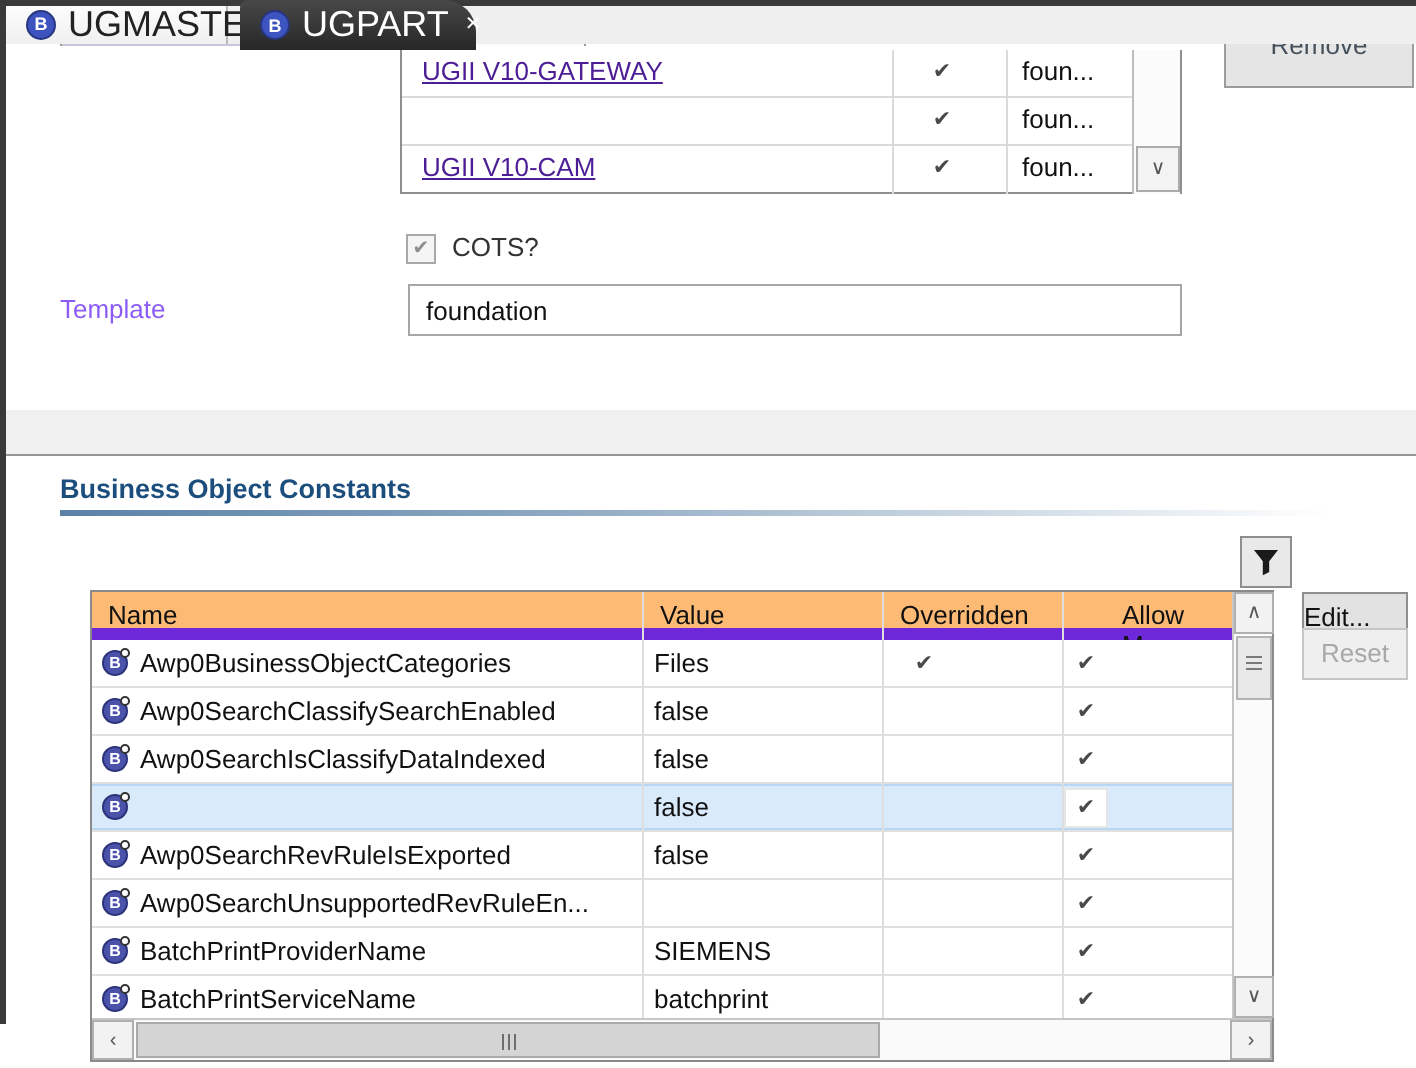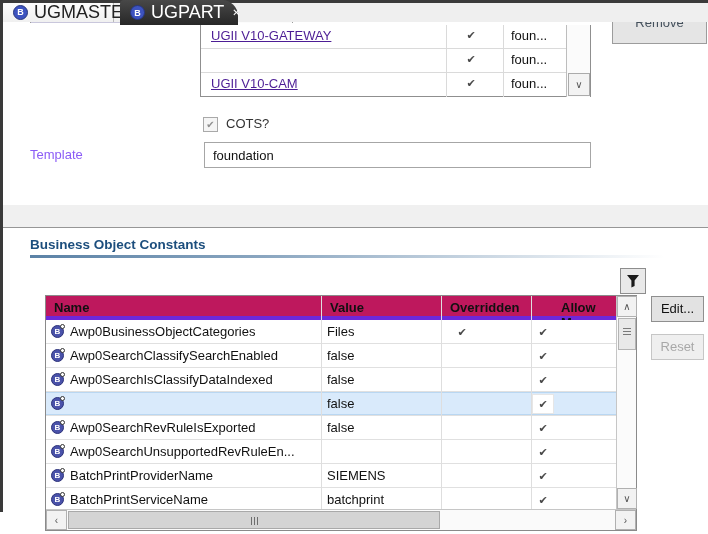--- a/index.html
+++ b/index.html
@@ -64,21 +64,21 @@
   .sec-title { left:30px; top:237px; font-weight:bold; font-size:13.5px; color:#1c4e7d; }
   .sec-underline { left:30px; top:255px; width:668px; height:3px;
                    background:linear-gradient(to right,#5b82a6 0%,#8aa6c0 35%,rgba(255,255,255,0) 95%); }
 
   
   .filter-btn { left:620px; top:268px; width:26px; height:26px; background:#e9e9e9; border:1px solid #8d8d8d;
                 display:flex; align-items:center; justify-content:center; }
 
   
   .main-table { left:45px; top:295px; width:592px; height:236px; border:1px solid #8a8a8a; background:#fff; z-index:2; }
-  .mt-head { position:absolute; left:0; top:0; width:570px; height:24px; border-bottom:4px solid #6d28d9; background:#be185d;font-weight:bold; }
+  .mt-head { position:absolute; left:0; top:0; width:570px; height:24px; border-bottom:6px solid #6d28d9; background:#fdba74; }
   .mt-head span { position:absolute; top:4px; color:#111; }
   .mh-name { left:8px; } .mh-value { left:284px; } .mh-ovr { left:404px; } .mh-allow { left:494px;margin-left:21px; }
   .mt-colsep { position:absolute; top:0; width:1px; background:#dedede; }
   .cs1 { left:275px; } .cs2 { left:395px; } .cs3 { left:485px; }
   .mt-rows { position:absolute; left:0; top:24px; width:570px; height:189px; overflow:hidden; }
   .crow { position:relative; width:100%; height:24px; border-bottom:1px solid #e0e0e0; background:#fff; }
   .crow.selected { background:#d9eafb; box-shadow:inset 0 1px 0 #b9d7f2, inset 0 -1px 0 #b9d7f2; }
   .cicon { position:absolute; left:5px; top:5px; width:13px; height:13px; border-radius:50%;
            background:#4a52aa; border:1px solid #2c327a; color:#fff; font-size:8px; font-weight:bold;
            display:flex; align-items:center; justify-content:center; }
@@ -102,22 +102,22 @@
             box-shadow:0 -3px 0 #7a7a7a, 0 3px 0 #7a7a7a; }
   .mt-hsb { position:absolute; left:0; top:213px; width:590px; height:21px; background:#fafafa; border-top:1px solid #c6c6c6; }
   .hsb-left  { left:0; top:0; width:21px; height:20px; }
   .hsb-right { left:569px; top:0; width:21px; height:20px; }
   .hsb-thumb { position:absolute; left:22px; top:1px; width:372px; height:18px; background:#d4d4d4; border:1px solid #a9a9a9; }
   .grip-v { position:absolute; left:50%; top:5px; width:1px; height:8px; background:#6e6e6e;
             box-shadow:-3px 0 0 #6e6e6e, 3px 0 0 #6e6e6e; }
 
   
   .edit-btn  { left:651px; top:296px; width:53px; height:26px; background:#e2e2e2; border:1px solid #8f8f8f;
-               text-align:center; line-height:24px; color:#111; font-size:13px; }
-  .reset-btn { left:651px; top:334px; width:53px; height:26px; background:#efefef; border:1px solid #c6c6c6;
+               line-height:24px; color:#111; font-size:13px; }
+  .reset-btn { left:651px; top:314px; width:53px; height:26px; background:#efefef; border:1px solid #c6c6c6;
                text-align:center; line-height:24px; color:#a8a8a8; font-size:13px; }
 </style>
 </head>
 <body>
 
 <div class="screen">
 
   <div class="abs remove-btn">
     <span>Remove</span>
   </div>

